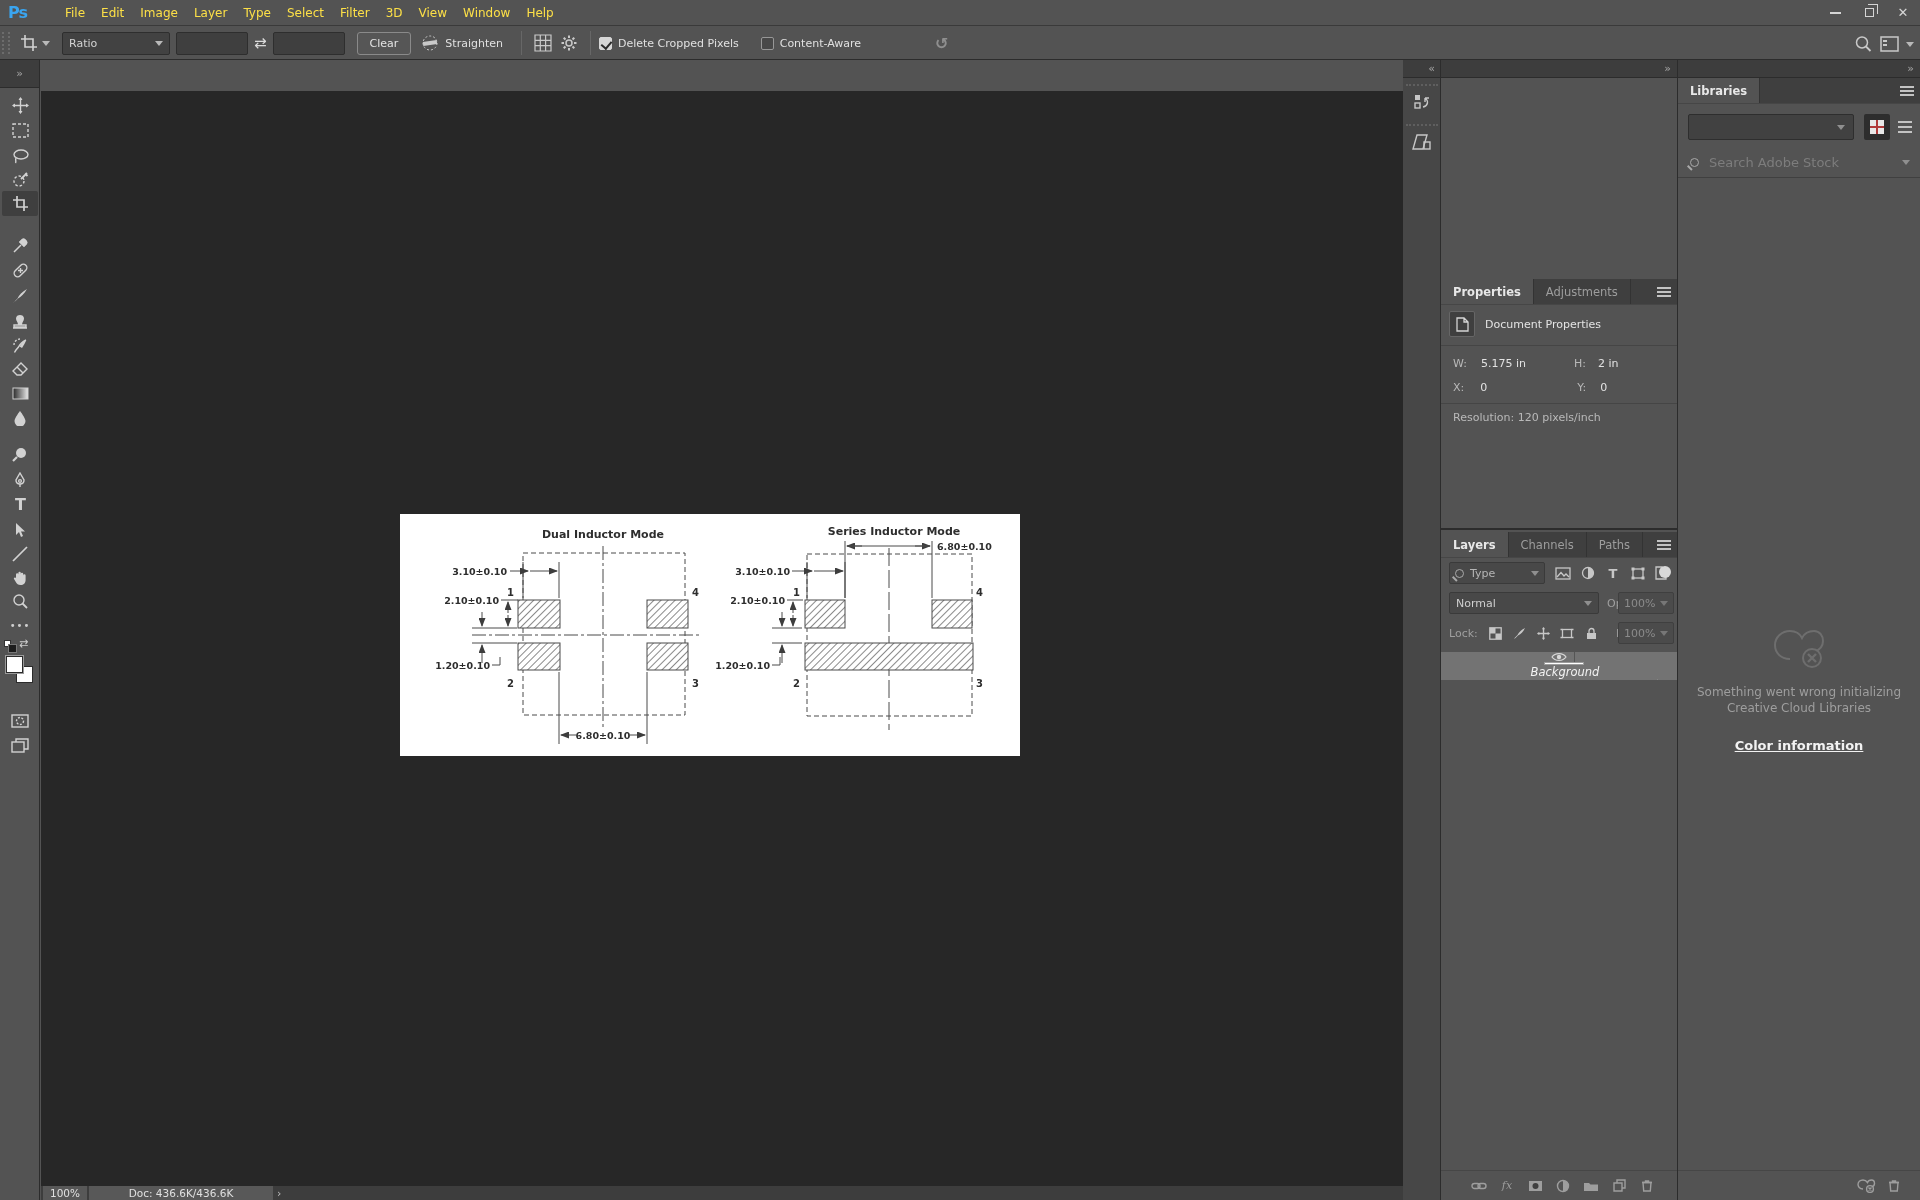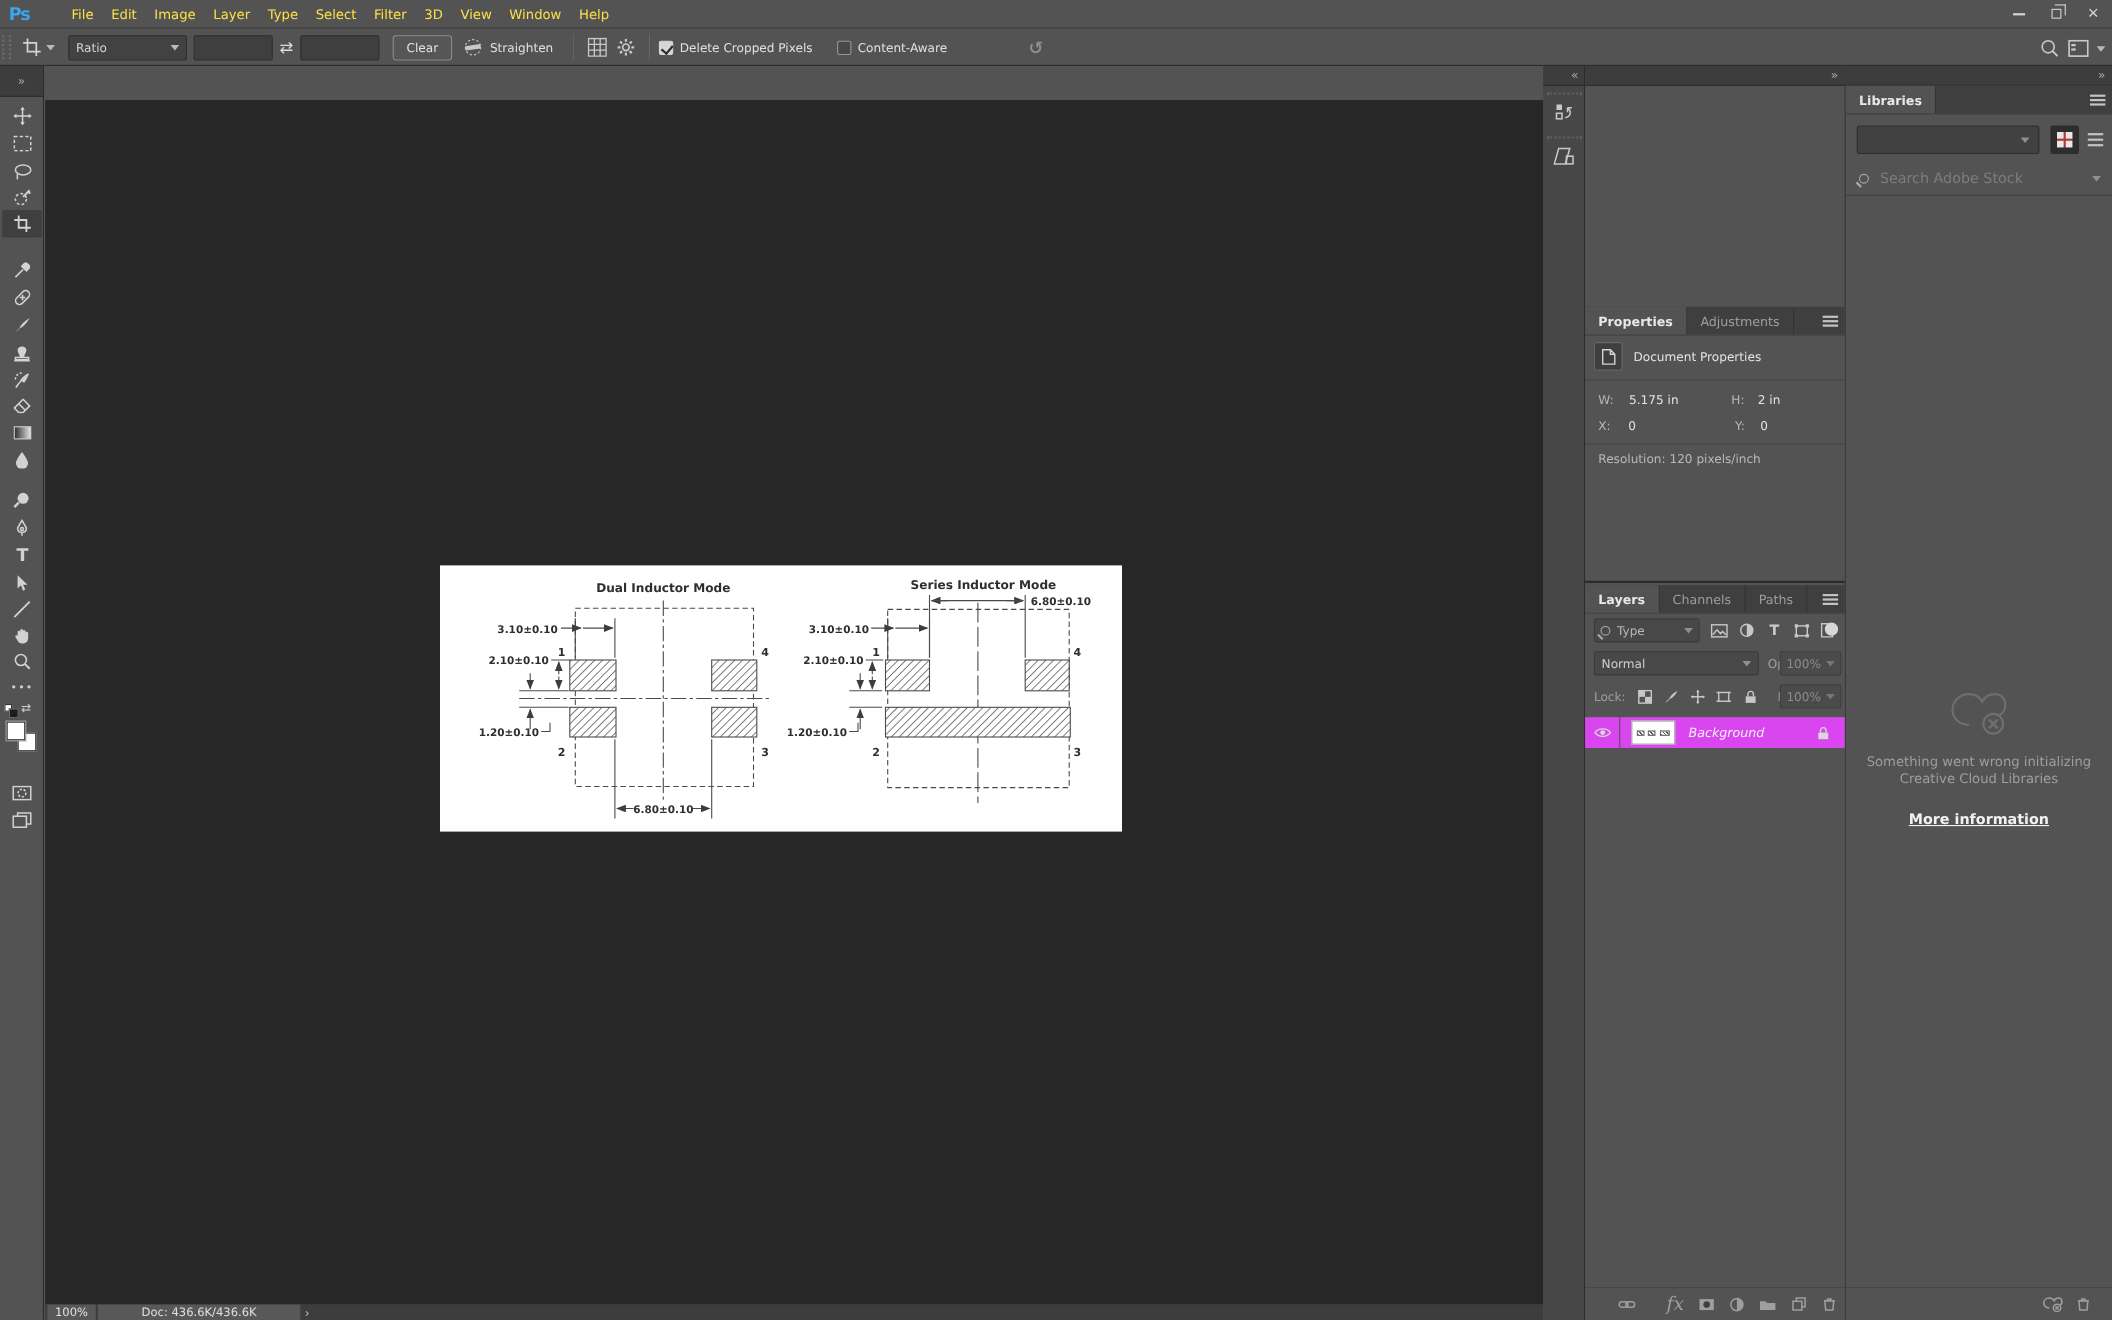--- a/index.html
+++ b/index.html
@@ -94,21 +94,21 @@
   .prop-label{color:#b9b9b9;}
   .prop-val{color:#e2e2e2;}
   .prop-row{position:absolute;left:12px;width:215px;display:flex;}
 
   
   .flt-box{position:absolute;left:8px;top:30px;width:96px;height:22px;background:#484848;border:1px solid #3a3a3a;border-radius:2px;display:flex;align-items:center;padding:0 5px;color:#b5b5b5;}
   .l-iconbtn{position:absolute;top:30px;width:24px;height:22px;display:flex;align-items:center;justify-content:center;color:#c7c7c7;}
   .l-iconbtn svg{stroke:#c7c7c7;fill:none;stroke-width:1.3;}
   .blend-box{position:absolute;left:8px;top:60px;width:150px;height:22px;background:#484848;border:1px solid #3a3a3a;border-radius:2px;display:flex;align-items:center;padding:0 6px;color:#cfcfcf;}
   .small-dd{position:absolute;top:60px;width:56px;height:22px;background:#4b4b4b;border:1px solid #3f3f3f;border-radius:2px;display:flex;align-items:center;padding:0 5px;color:#8b8b8b;}
-  .layer-row{position:absolute;left:0;top:120px;width:100%;height:28px;background:#d946ef;display:flex;align-items:center;}
+  .layer-row{position:absolute;left:0;top:120px;width:100%;height:28px;background:#737373;display:flex;align-items:center;flex-direction:column;}
   .eye-cell{width:32px;display:flex;justify-content:center;border-right:1px solid #555;height:28px;align-items:center;}
   .layer-thumb{width:40px;height:22px;background:#fff;border:1px solid #9c9c9c;margin-left:10px;position:relative;overflow:hidden;}
   .layer-name{margin-left:12px;font-style:italic;color:#f2f2f2;font-size:11.5px;}
   .panel-bottombar{position:absolute;left:0;bottom:0;width:100%;height:30px;border-top:1px solid #464646;display:flex;align-items:center;}
   .pb-icon{width:28px;display:flex;justify-content:center;color:#9e9e9e;}
   .pb-icon svg{stroke:#9e9e9e;fill:none;stroke-width:1.4;}
 
   
   .lib-dd{position:absolute;left:10px;top:36px;width:166px;height:26px;background:#414141;border:1px solid #2e2e2e;border-radius:2px;display:flex;align-items:center;justify-content:flex-end;padding:0 8px;}
   .lib-viewbtn{position:absolute;top:36px;width:26px;height:26px;display:flex;align-items:center;justify-content:center;border-radius:2px;}
@@ -644,21 +644,21 @@
           </svg>
       </div>
 
       <div class="panel-bottombar" style="padding-left:24px;">
         <div class="pb-icon">
             <svg width="16" height="10" viewBox="0 0 16 10">
               <rect x="1" y="2.5" width="8" height="5" rx="2.5"></rect>
               <rect x="7" y="2.5" width="8" height="5" rx="2.5"></rect>
             </svg>
           </div>
-        <div class="pb-icon" style="font-style:italic;font-family:'DejaVu Serif',serif;font-size:17px;margin-left:16px;">fx</div>
+        <div class="pb-icon" style="font-style:italic;font-family:'DejaVu Serif',serif;font-size:11px;">fx</div>
         <div class="pb-icon">
             <svg width="15" height="12" viewBox="0 0 15 12">
               <rect x="1" y="1" width="13" height="10" fill="#9e9e9e" stroke="none"></rect>
               <circle cx="7.5" cy="6" r="3" fill="#3f3f3f" stroke="none"></circle>
             </svg>
           </div>
         <div class="pb-icon">
             <svg width="14" height="14" viewBox="0 0 14 14">
               <circle cx="7" cy="7" r="5.5"></circle>
               <path d="M7 1.5 A5.5 5.5 0 0 1 7 12.5 Z" fill="#9e9e9e" stroke="none"></path>
@@ -716,21 +716,21 @@
       <div class="lib-error">
         <svg width="58" height="44" viewBox="0 0 58 44">
           <path d="M20 33 C10 33 5 26 5 19 C5 11 12 5 20 5 C26 5 30 8 32 12 C34 8 38 5 44 5 C50 5 53 10 53 15 C53 20 50 24 44 26" fill="none"></path>
           <circle cx="42" cy="32" r="9" fill="#535353"></circle>
           <path d="M38 28 L46 36 M46 28 L38 36" stroke-width="2.4"></path>
         </svg>
         <div style="margin-top:10px;">
           <div>Something went wrong initializing</div>
           <div>Creative Cloud Libraries</div>
         </div>
-        <a class="more-info">More information</a>
+        <a class="more-info">Color information</a>
       </div>
       <div class="panel-bottombar" style="justify-content:flex-end;padding-right:12px;">
         <div class="pb-icon">
           <svg width="20" height="15" viewBox="0 0 20 15">
               <path d="M7 11 C3.5 11 2 8.5 2 6.5 C2 4 4 2 7 2 C9 2 10.5 3 11.5 4.5 C12 3 13.5 2 15.5 2 C17.5 2 18.5 3.8 18.5 5.5 C18.5 7 17.5 8.5 15.5 9" fill="none"></path>
               <circle cx="14" cy="11" r="3.4" fill="#535353"></circle>
               <path d="M12.5 9.5 L15.5 12.5 M15.5 9.5 L12.5 12.5"></path>
             </svg>
         </div>
         <div class="pb-icon">

